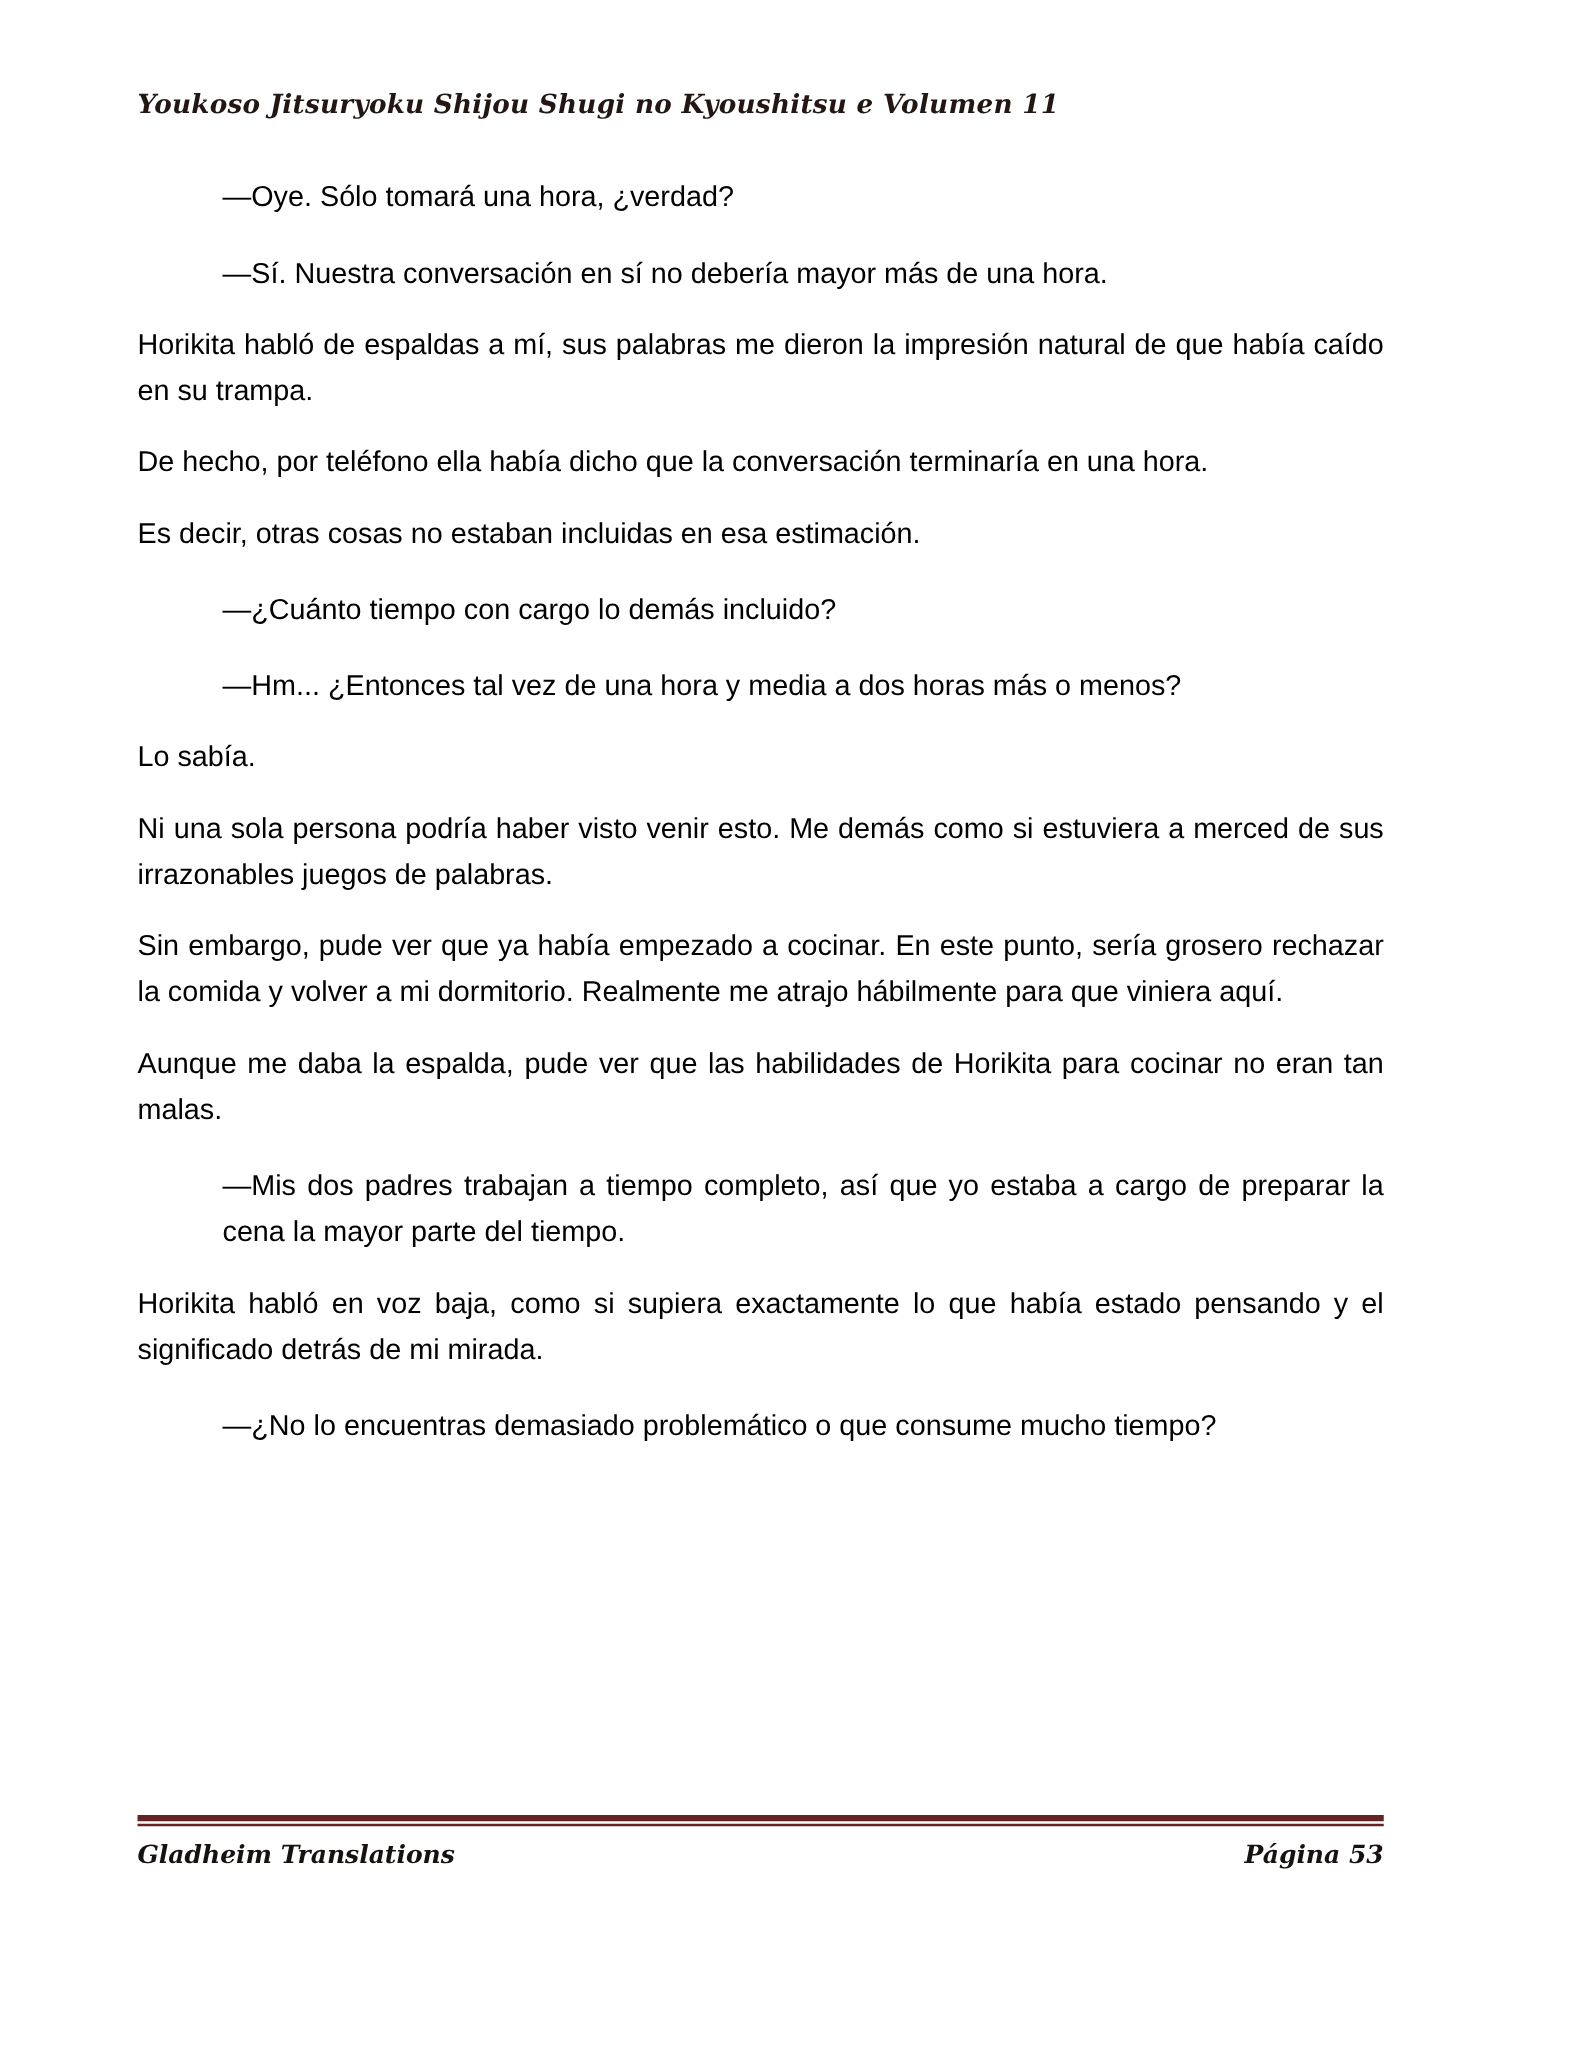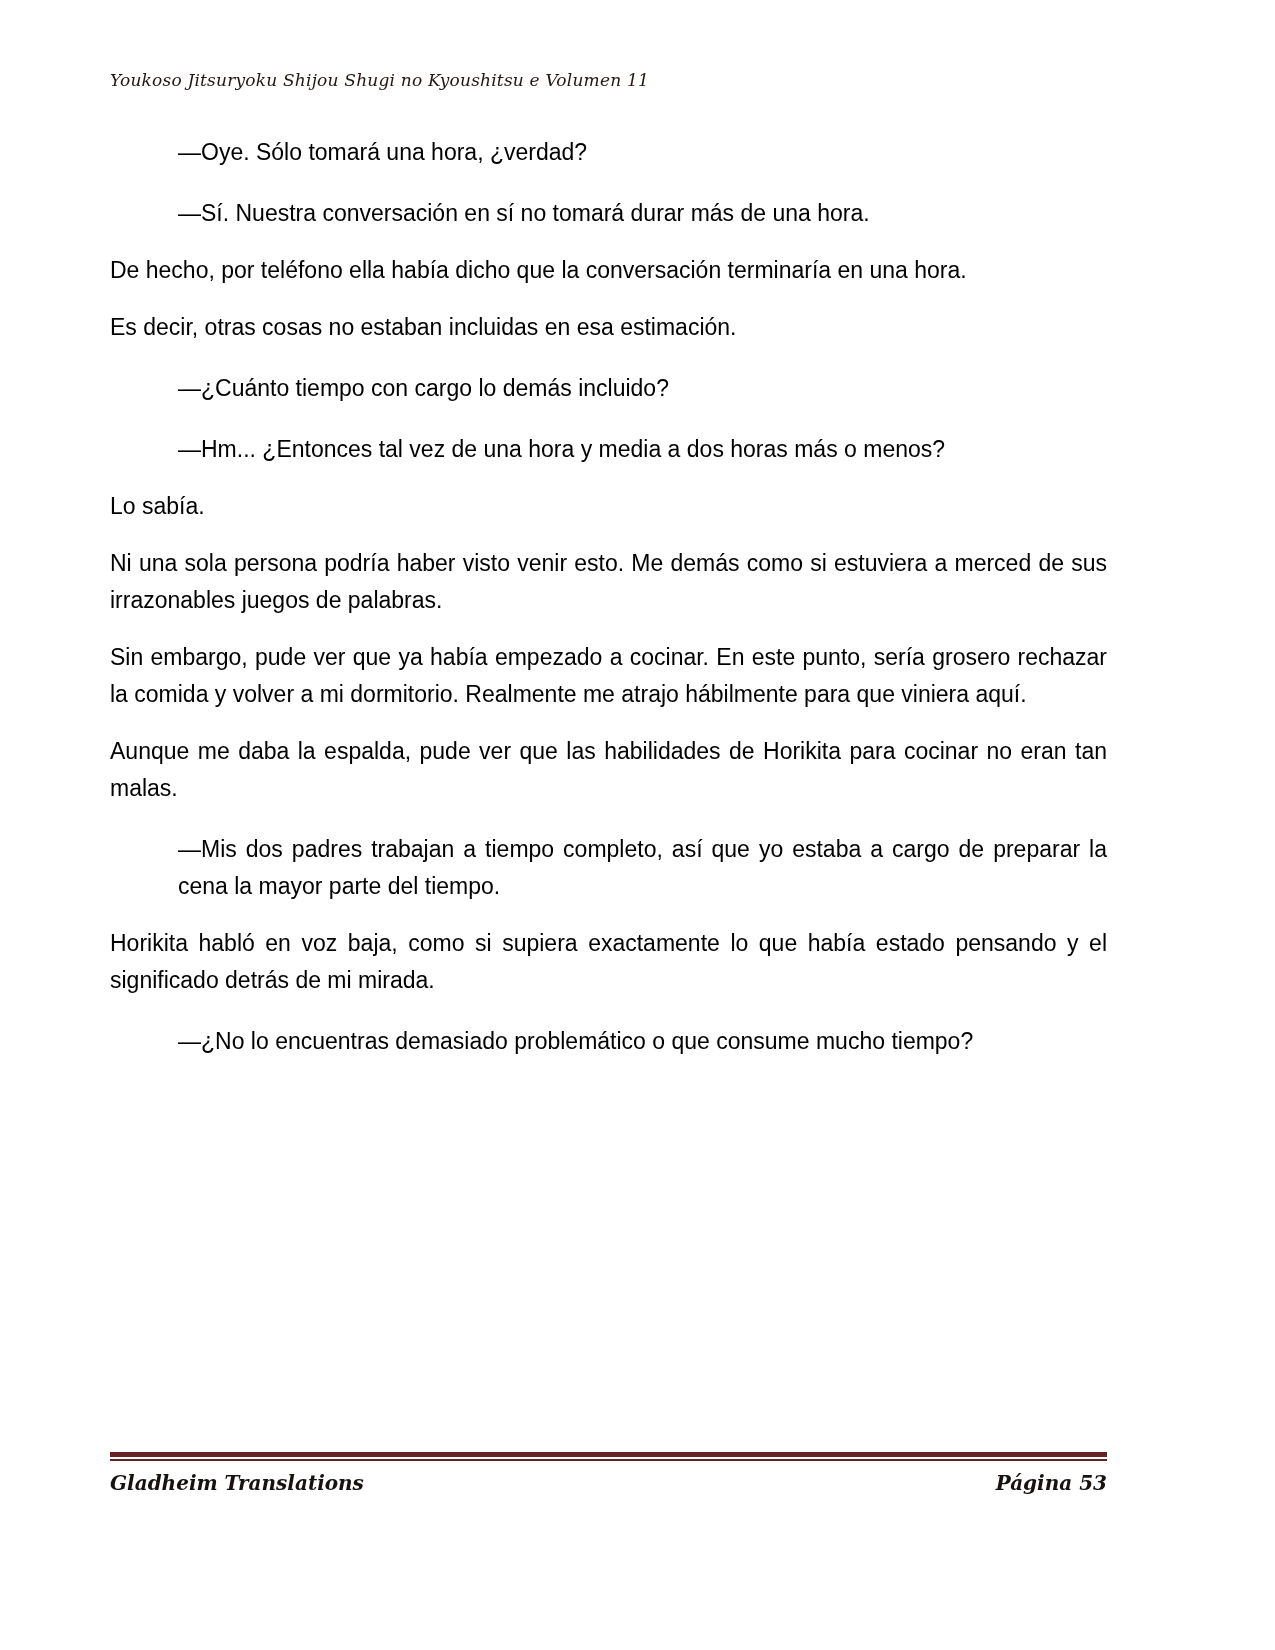--- a/index.html
+++ b/index.html
@@ -13,23 +13,23 @@
     height: 1650px;
     background: #ffffff;
     box-sizing: border-box;
     padding: 70px 168px 0 110px;
     font-family: "Liberation Sans", sans-serif;
     color: #000000;
     overflow: hidden;
   }
   .header-title {
     font-family: "DejaVu Serif", "Liberation Serif", serif;
-    font-weight: normal;
+    font-weight: bold;
     font-style: italic;
-    font-size: 17px;
+    font-size: 21px;
     color: #231713;
     margin: 0 0 44px 0;
     letter-spacing: 0.2px;
   }
   .body-text p {
     margin: 0 0 20px 0;
     font-size: 23px;
     line-height: 37px;
     text-align: justify;
   }
@@ -66,21 +66,22 @@
 </style>
 </head>
 <body>
 
 <div class="page">
 
   <div class="header-title">Youkoso Jitsuryoku Shijou Shugi no Kyoushitsu e Volumen 11</div>
 
   <div class="body-text">
     <p class="dialogue">—Oye. Sólo tomará una hora, ¿verdad?</p>
-    <p class="dialogue">—Sí. Nuestra conversación en sí no tomará durar más de una hora.</p>
+    <p class="dialogue">—Sí. Nuestra conversación en sí no debería mayor más de una hora.</p>
+    <p>Horikita habló de espaldas a mí, sus palabras me dieron la impresión natural de que había caído en su trampa.</p>
     <p>De hecho, por teléfono ella había dicho que la conversación terminaría en una hora.</p>
     <p>Es decir, otras cosas no estaban incluidas en esa estimación.</p>
     <p class="dialogue">—¿Cuánto tiempo con cargo lo demás incluido?</p>
     <p class="dialogue">—Hm... ¿Entonces tal vez de una hora y media a dos horas más o menos?</p>
     <p>Lo sabía.</p>
     <p>Ni una sola persona podría haber visto venir esto. Me demás como si estuviera a merced de sus irrazonables juegos de palabras.</p>
     <p>Sin embargo, pude ver que ya había empezado a cocinar. En este punto, sería grosero rechazar la comida y volver a mi dormitorio. Realmente me atrajo hábilmente para que viniera aquí.</p>
     <p>Aunque me daba la espalda, pude ver que las habilidades de Horikita para cocinar no eran tan malas.</p>
     <p class="dialogue">—Mis dos padres trabajan a tiempo completo, así que yo estaba a cargo de preparar la cena la mayor parte del tiempo.</p>
     <p>Horikita habló en voz baja, como si supiera exactamente lo que había estado pensando y el significado detrás de mi mirada.</p>

